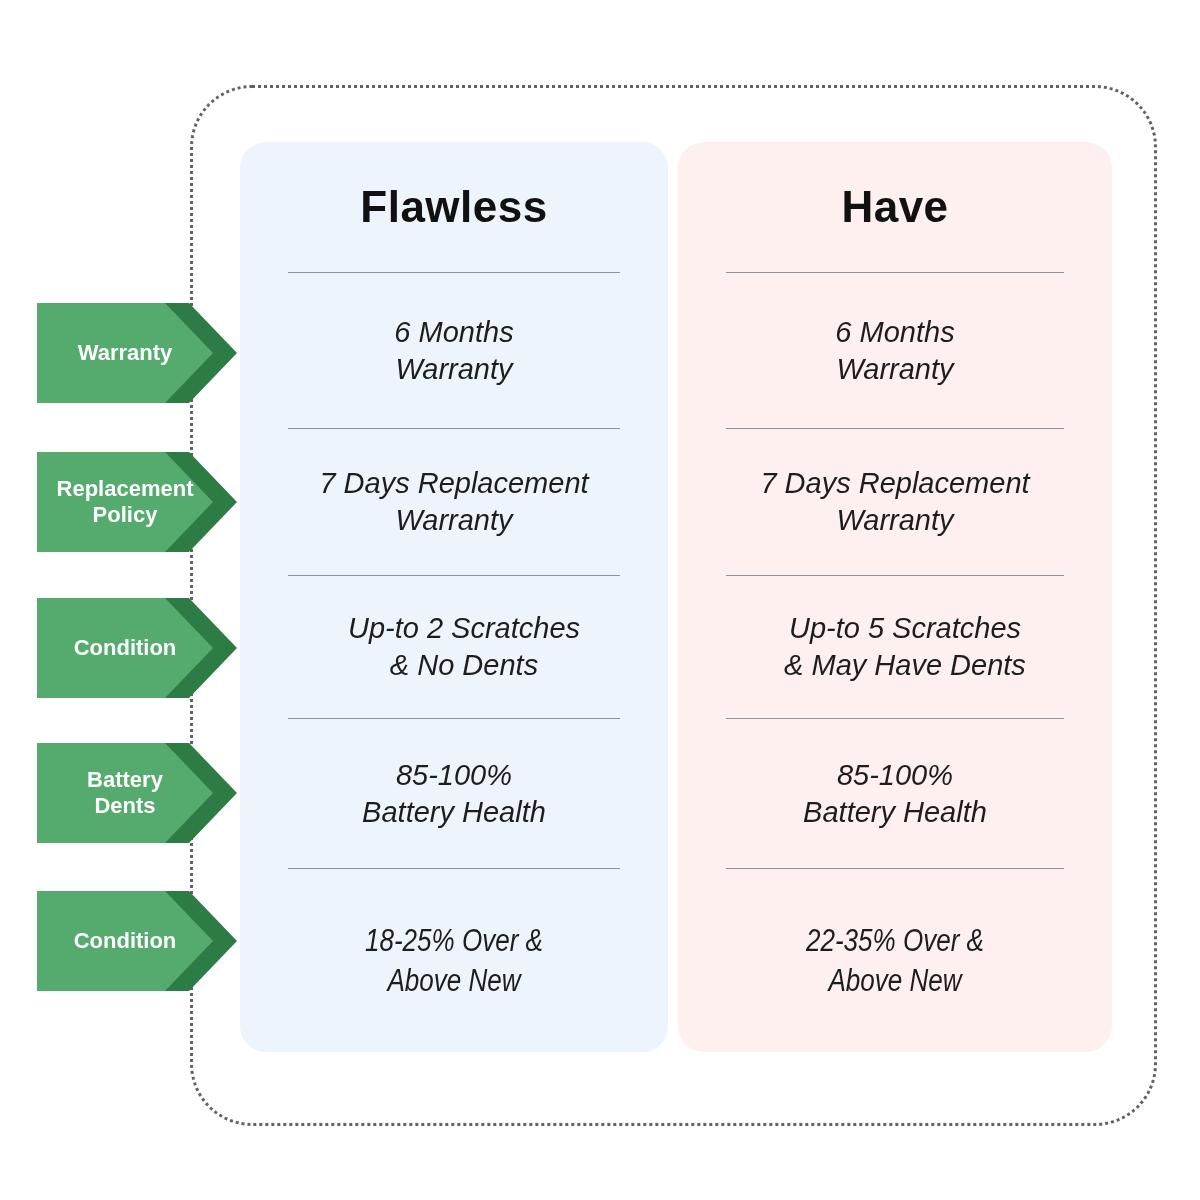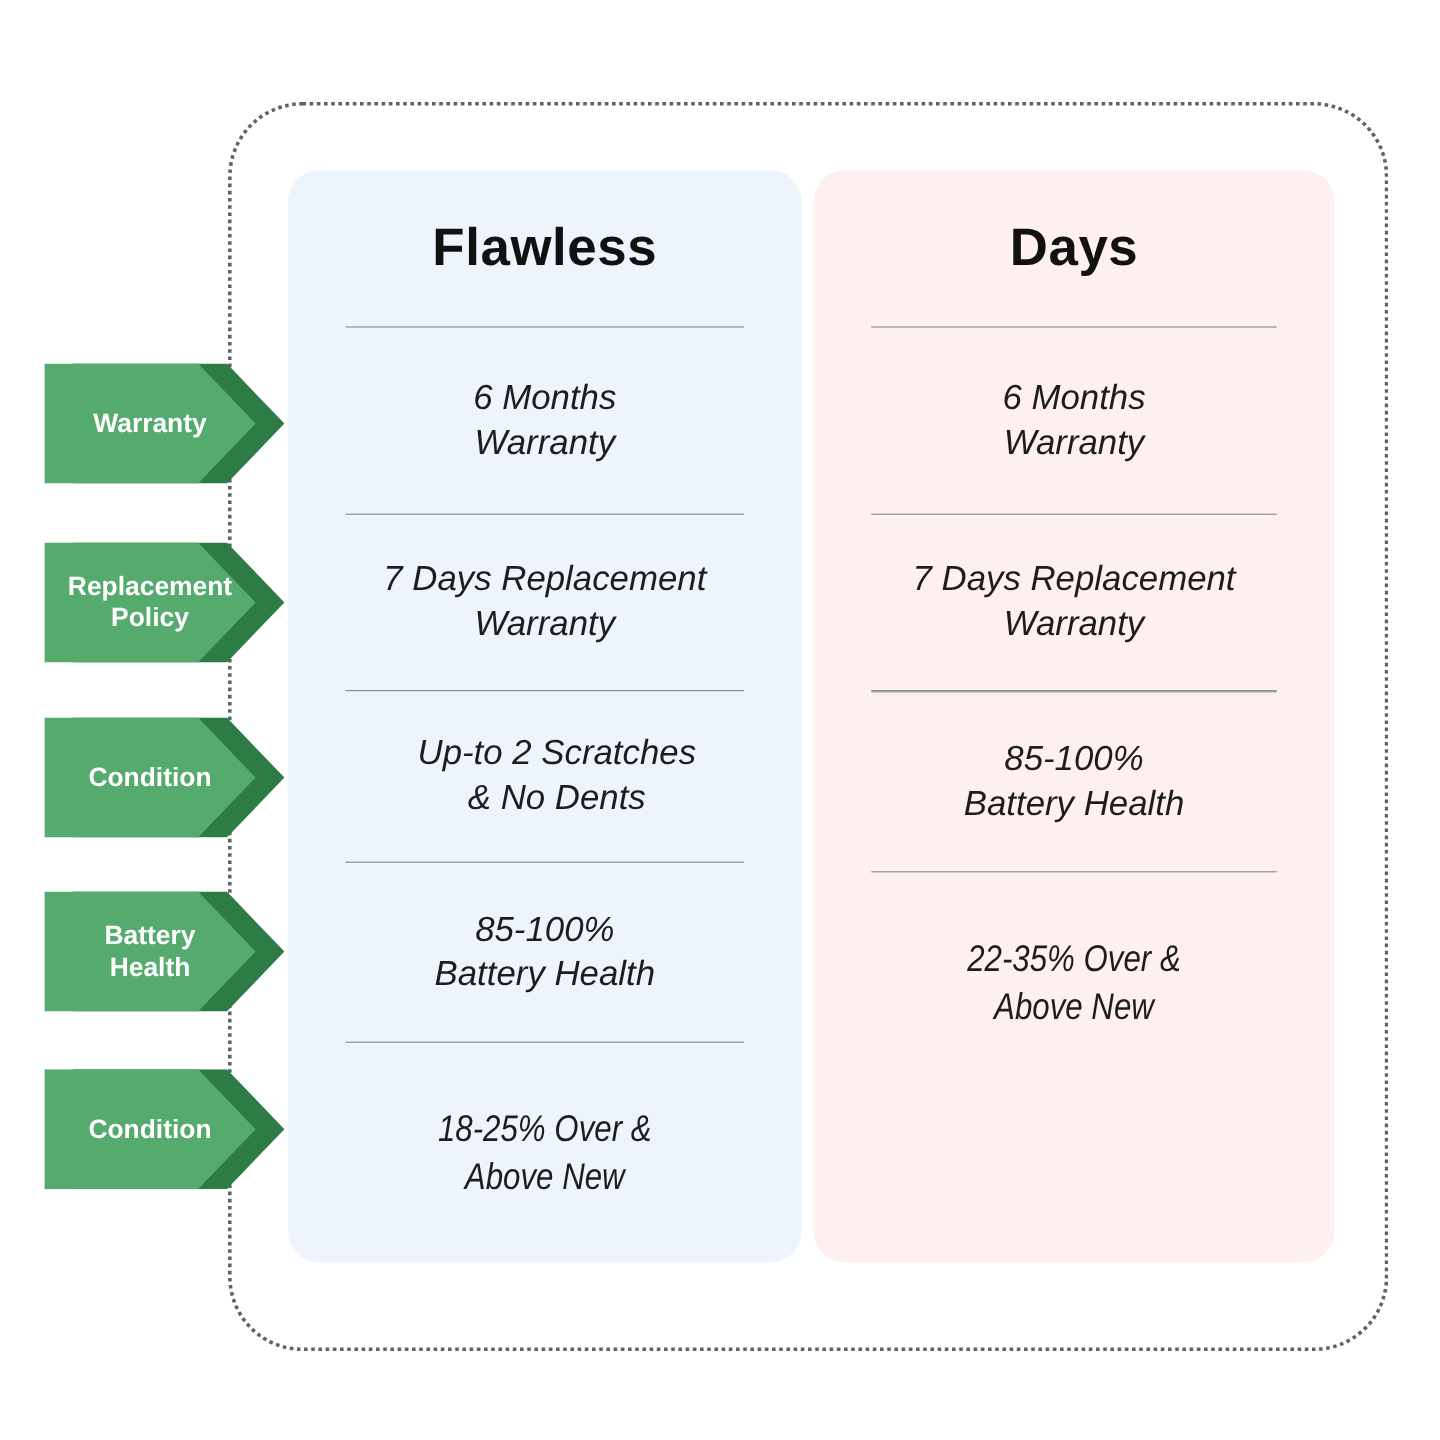--- a/index.html
+++ b/index.html
@@ -61,28 +61,30 @@
 &amp; No Dents</div>
   <div class="divider"></div>
   <div class="cell r4">85-100%
 Battery Health</div>
   <div class="divider"></div>
   <div class="cell r5"><span class="condensed">18-25% Over &amp;
 Above New</span></div>
 </div>
 
 <div class="col col-good">
-  <div class="col-header">Days</div>
+  <div class="col-header">Have</div>
   <div class="divider"></div>
   <div class="cell r1">6 Months
 Warranty</div>
   <div class="divider"></div>
   <div class="cell r2">7 Days Replacement
 Warranty</div>
   <div class="divider"></div>
+  <div class="cell r3">Up-to 5 Scratches
+&amp; May Have Dents</div>
   <div class="divider"></div>
   <div class="cell r4">85-100%
 Battery Health</div>
   <div class="divider"></div>
   <div class="cell r5"><span class="condensed">22-35% Over &amp;
 Above New</span></div>
 </div>
 
 <div class="badge b-warranty">
   <svg viewBox="0 0 200 100" width="200" height="100">
@@ -108,21 +110,21 @@
   </svg>
   <div class="badge-label">Condition</div>
 </div>
 
 <div class="badge b-battery">
   <svg viewBox="0 0 200 100" width="200" height="100">
     <polygon points="24,0 152,0 200,50 152,100 24,100" fill="#2d7c46"></polygon>
     <polygon points="0,0 128,0 176,50 128,100 0,100" fill="#55ab6e"></polygon>
   </svg>
   <div class="badge-label">Battery
-Health</div>
+Dents</div>
 </div>
 
 <div class="badge b-discount">
   <svg viewBox="0 0 200 100" width="200" height="100">
     <polygon points="24,0 152,0 200,50 152,100 24,100" fill="#2d7c46"></polygon>
     <polygon points="0,0 128,0 176,50 128,100 0,100" fill="#55ab6e"></polygon>
   </svg>
   <div class="badge-label">Condition</div>
 </div>
 

